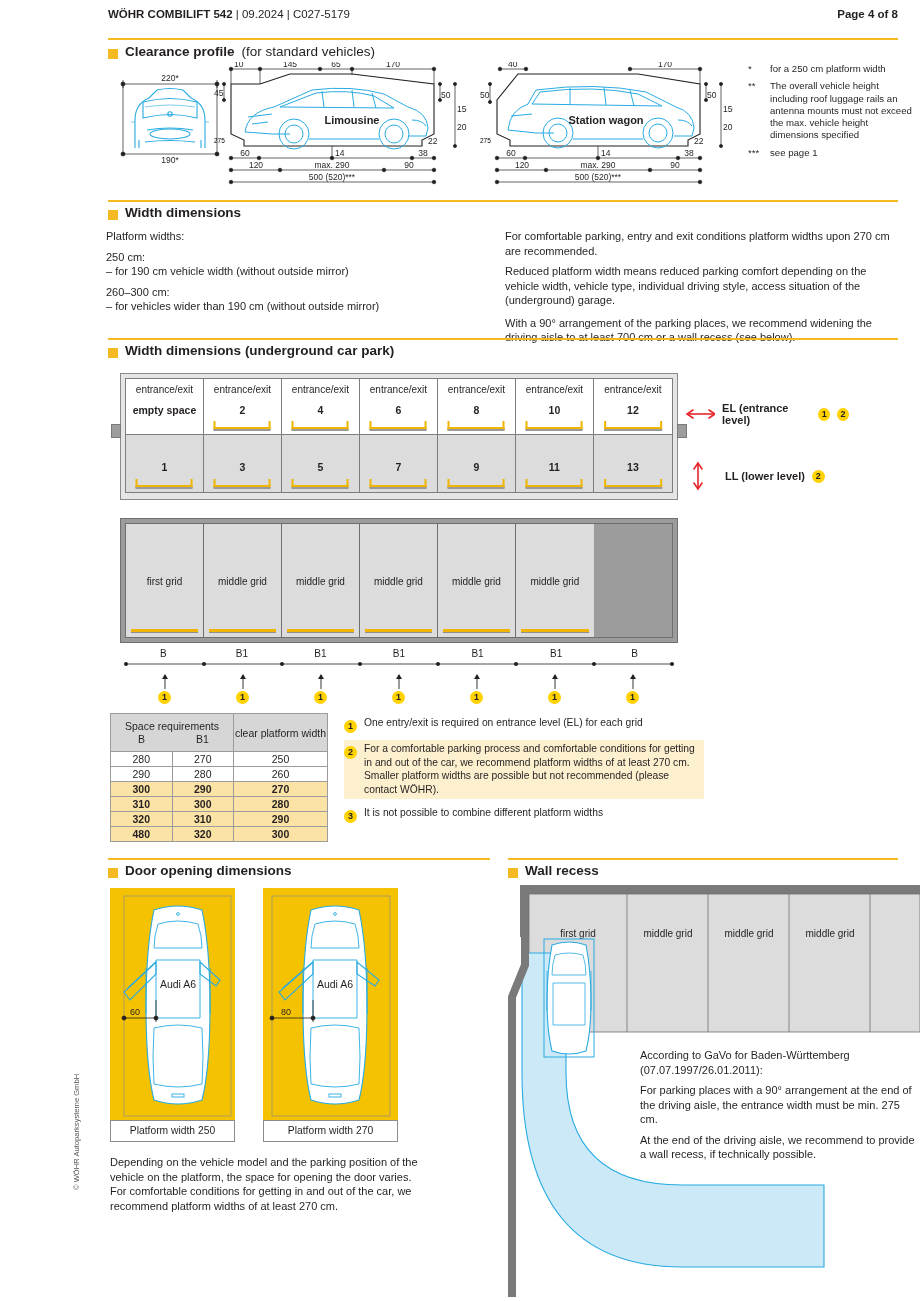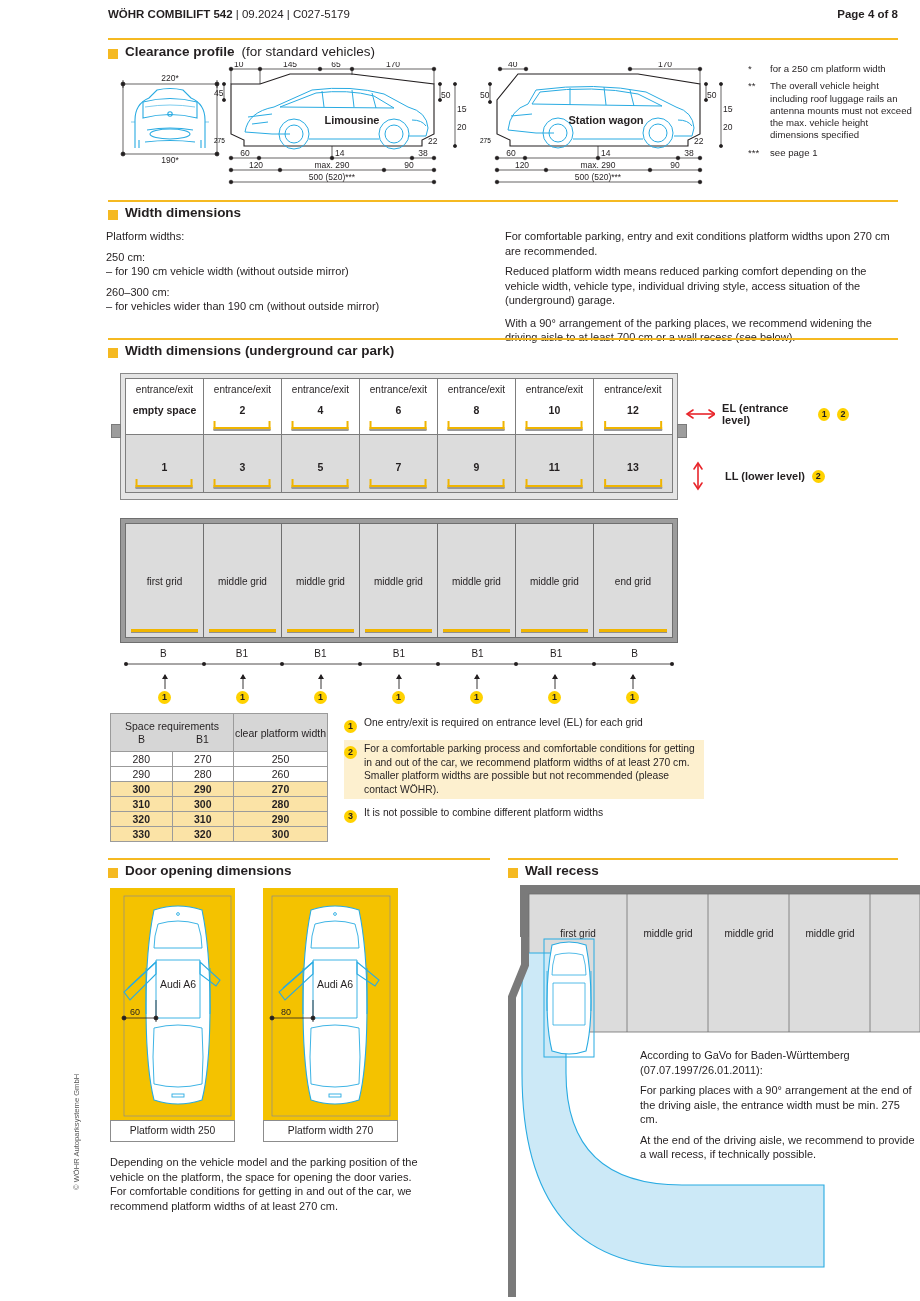--- a/index.html
+++ b/index.html
@@ -502,24 +502,20 @@
       <div class="gridcell" style="width:14.2857%;">
         <div class="gl">middle grid</div>
         <div class="gbar"></div>
       </div>
       <div class="gridcell" style="width:14.2857%;">
         <div class="gl">middle grid</div>
         <div class="gbar"></div>
       </div>
       <div class="gridcell" style="width:14.2857%;">
         <div class="gl">middle grid</div>
-        <div class="gbar"></div>
-      </div>
-      <div class="gridcell" style="width:14.2857%;">
-        <div class="gl">end grid</div>
         <div class="gbar"></div>
       </div>
     </div>
   </div>
 
   <div style="position:absolute; left:124px; top:648px; width:550px; height:50px;">
     <div style="display:flex; font-size:10px;">
       <div style="width:14.2857%; text-align:center;">B</div>
       <div style="width:14.2857%; text-align:center;">B1</div>
       <div style="width:14.2857%; text-align:center;">B1</div>
@@ -601,21 +597,21 @@
         <td>310</td>
         <td>300</td>
         <td>280</td>
       </tr>
       <tr class="hlrow">
         <td>320</td>
         <td>310</td>
         <td>290</td>
       </tr>
       <tr class="hlrow">
-        <td>330</td>
+        <td>480</td>
         <td>320</td>
         <td>300</td>
       </tr>
     </tbody>
   </table>
 
   <div class="legend" style="left:344px; top:714px; width:360px;">
     <div class="lg-row">
       <div class="mk"><span class="badge">1</span></div>
       <div class="bd">One entry/exit is required on entrance level (EL) for each grid</div>

